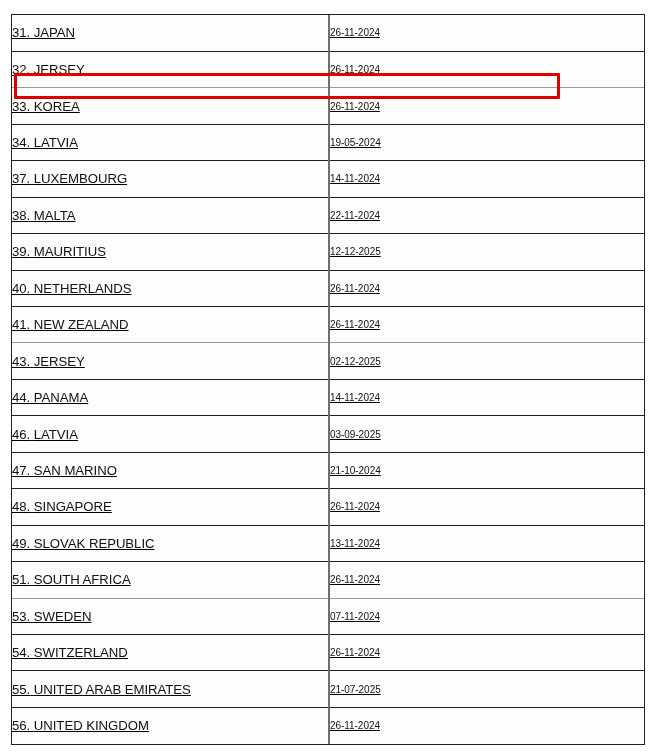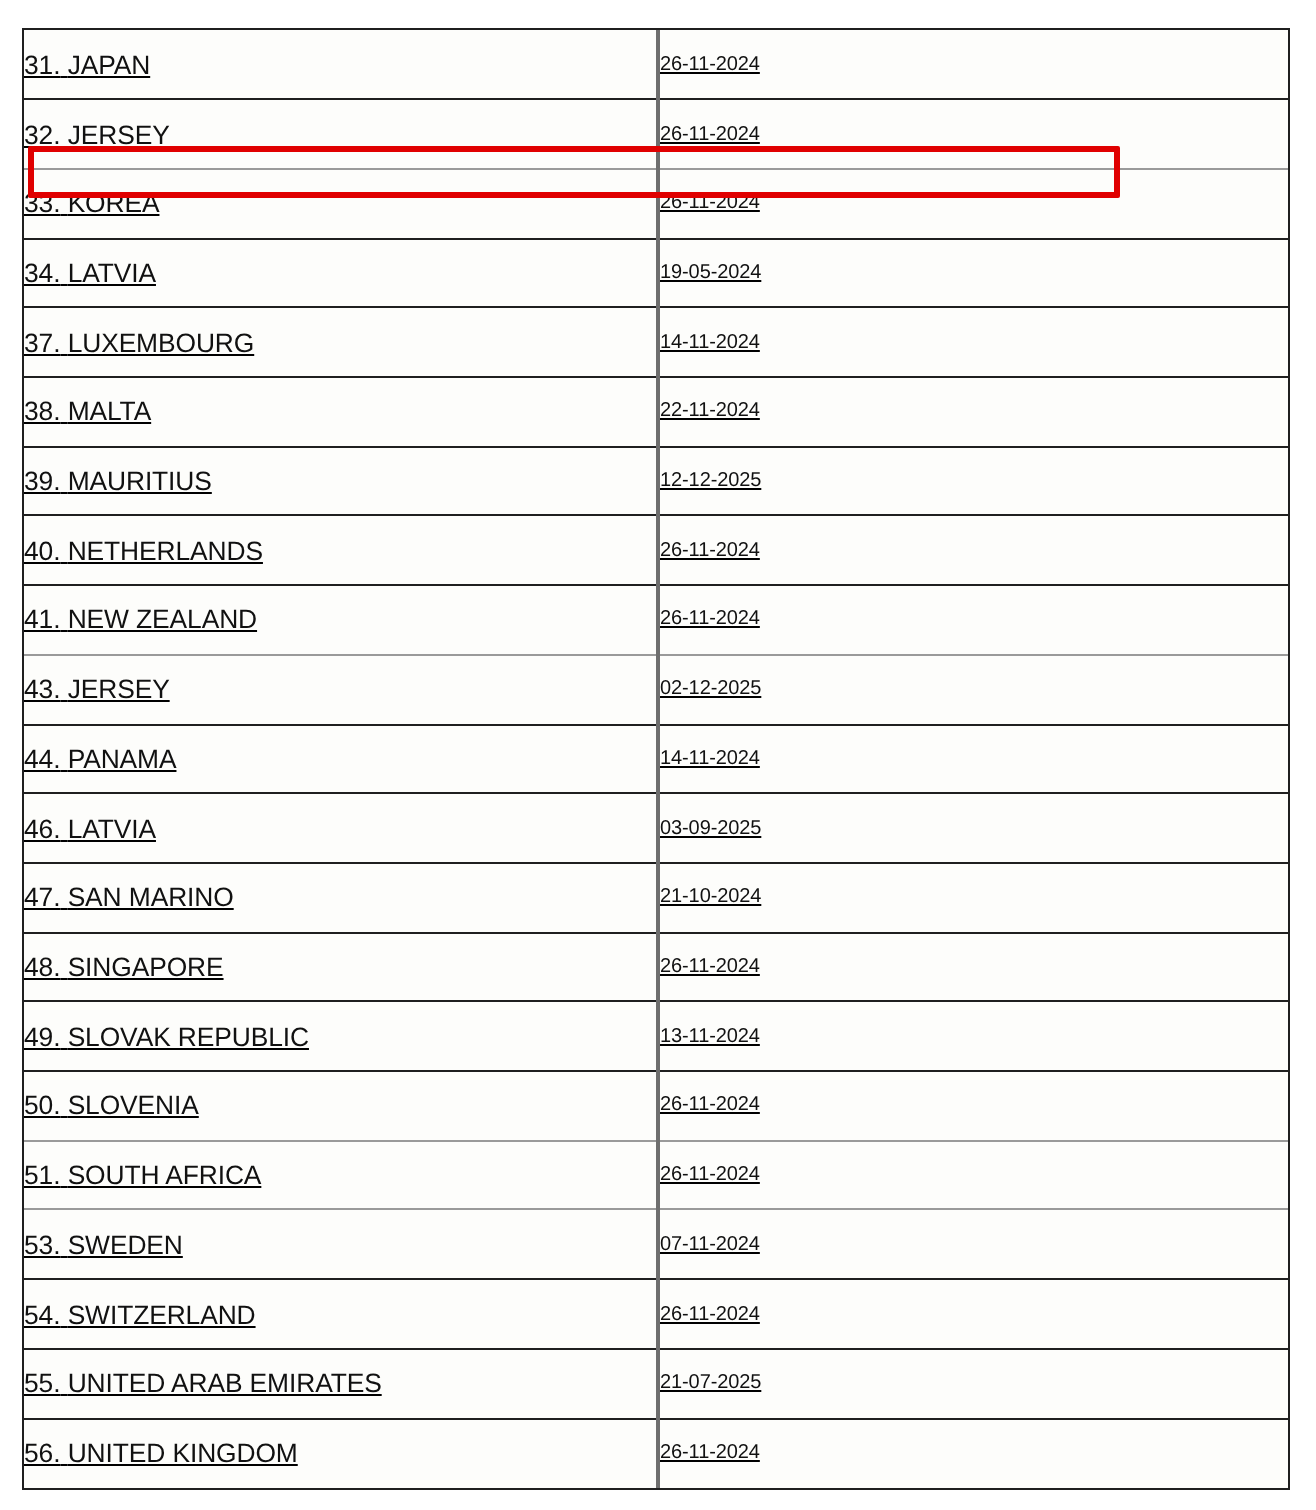--- a/index.html
+++ b/index.html
@@ -168,24 +168,20 @@
           </tr>
           <tr>
             <td class="cell-country"><span class="row-num">48.</span> <span class="row-name">SINGAPORE</span></td>
             <td class="cell-date">26-11-2024</td>
           </tr>
           <tr>
             <td class="cell-country"><span class="row-num">49.</span> <span class="row-name">SLOVAK REPUBLIC</span></td>
             <td class="cell-date">13-11-2024</td>
           </tr>
           <tr class="light-sep">
-            <td class="cell-country"><span class="row-num">50.</span> <span class="row-name">SLOVENIA</span></td>
-            <td class="cell-date">26-11-2024</td>
-          </tr>
-          <tr class="light-sep">
             <td class="cell-country"><span class="row-num">51.</span> <span class="row-name">SOUTH AFRICA</span></td>
             <td class="cell-date">26-11-2024</td>
           </tr>
           <tr>
             <td class="cell-country"><span class="row-num">53.</span> <span class="row-name">SWEDEN</span></td>
             <td class="cell-date">07-11-2024</td>
           </tr>
           <tr>
             <td class="cell-country"><span class="row-num">54.</span> <span class="row-name">SWITZERLAND</span></td>
             <td class="cell-date">26-11-2024</td>

